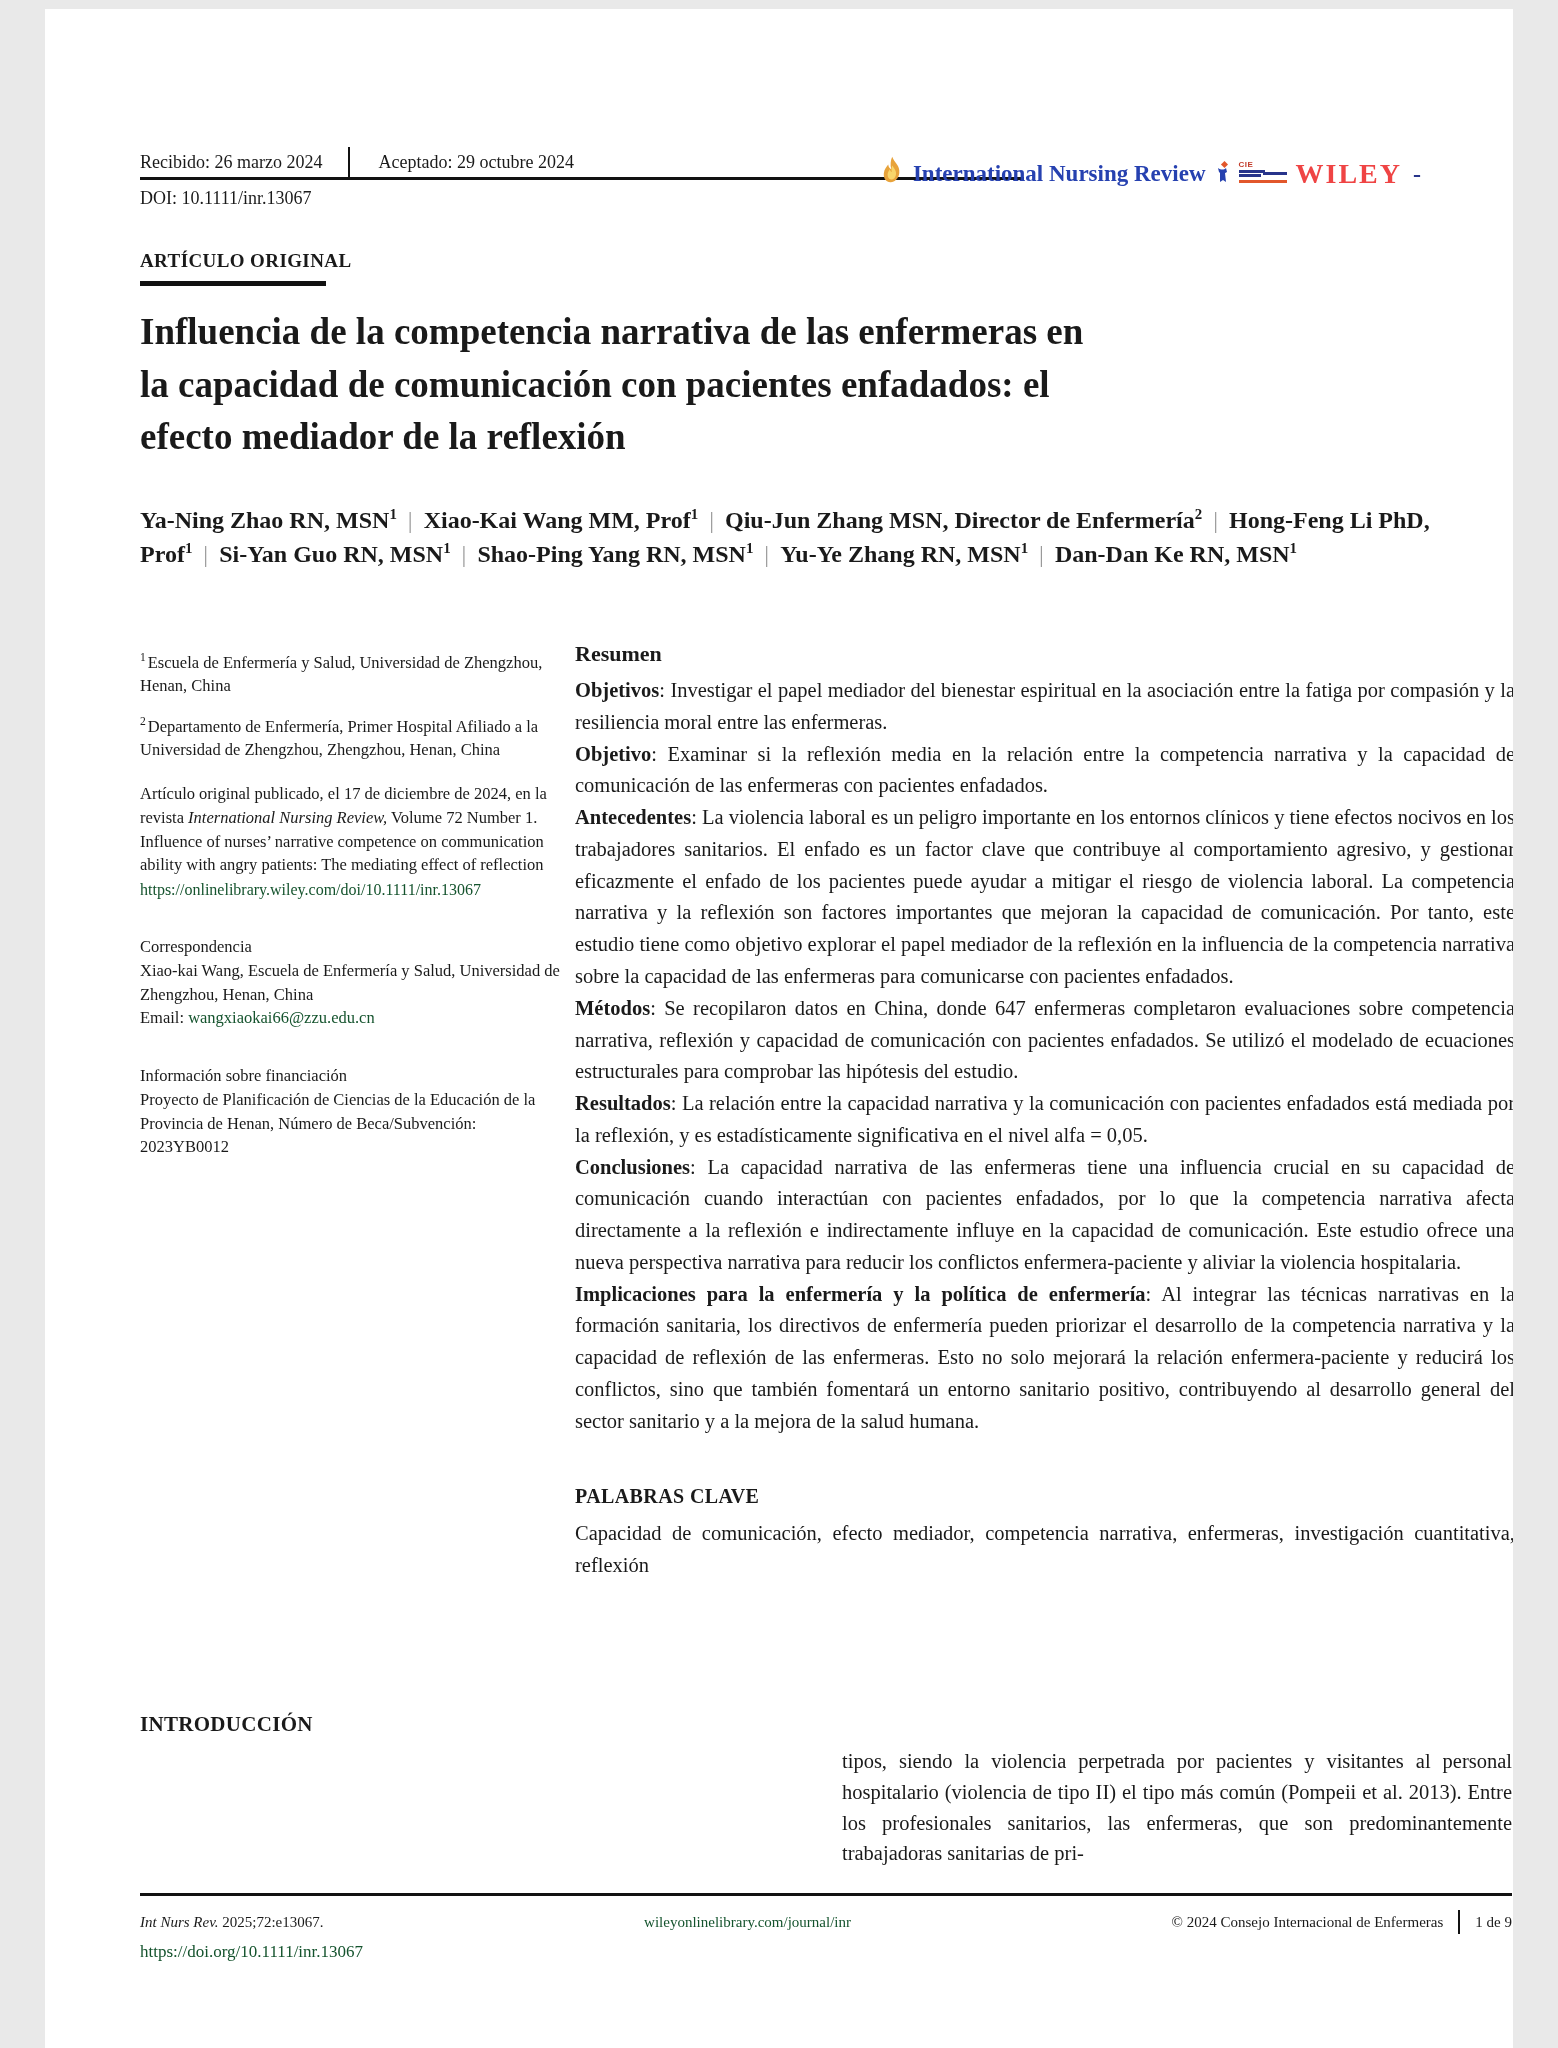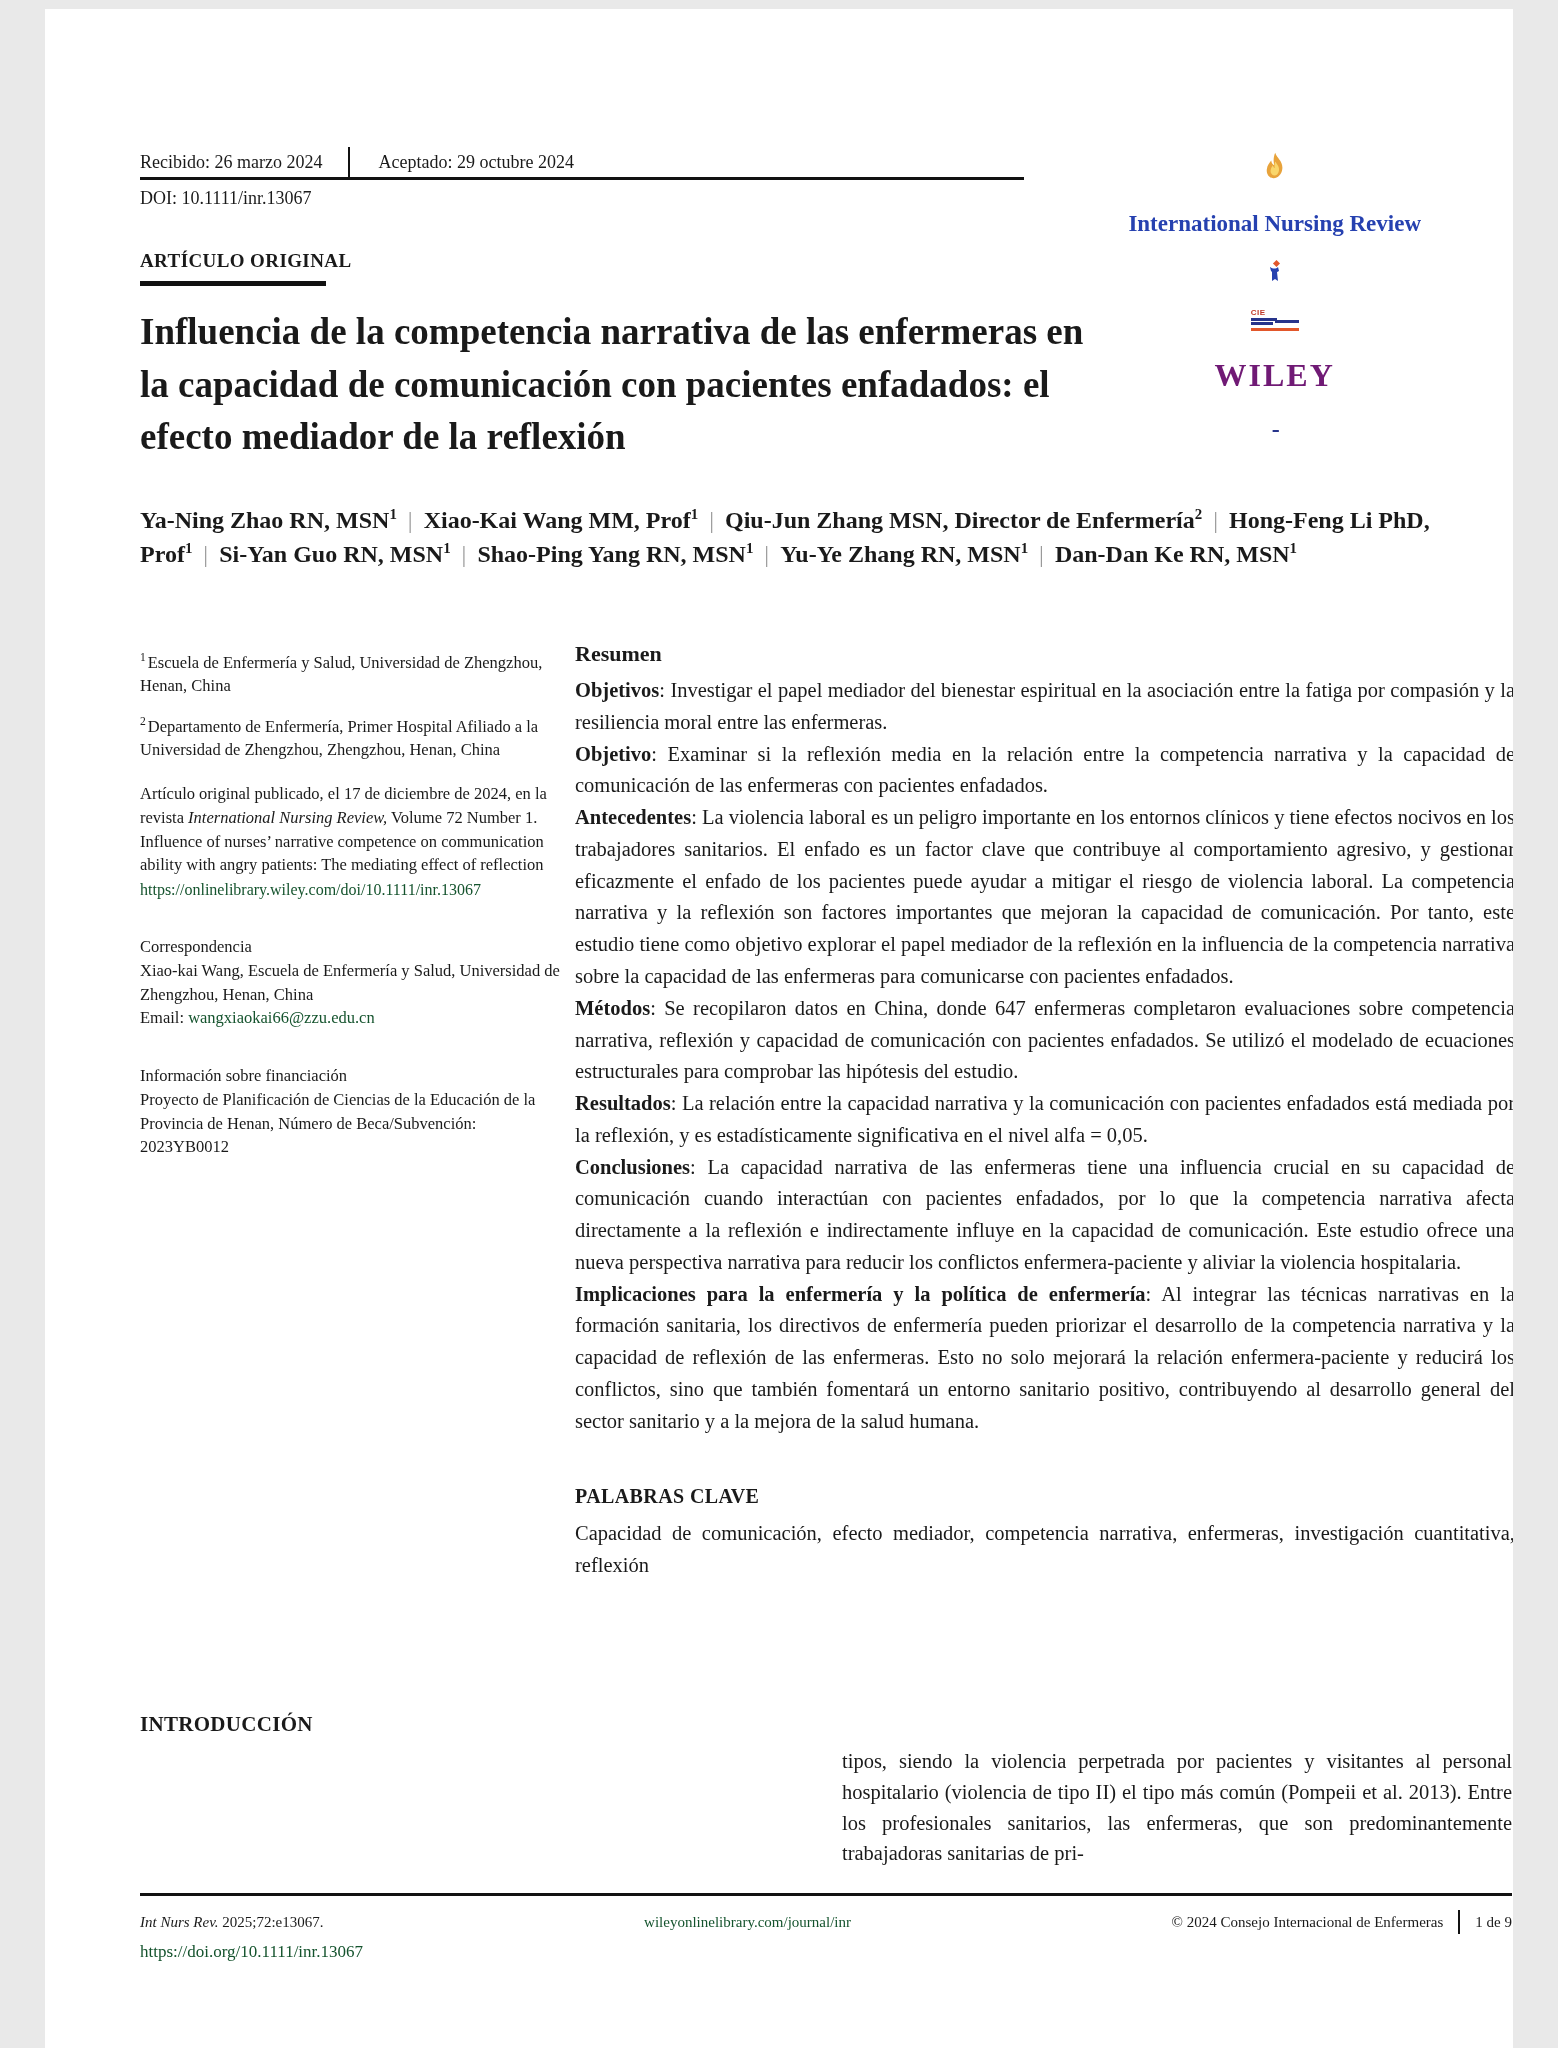--- a/index.html
+++ b/index.html
@@ -17,24 +17,24 @@
     position:absolute;left:95px;top:138px;
     font-size:18px;display:flex;align-items:center;
   }
   .hdr-meta .received{padding-right:26px;}
   .hdr-meta .vdiv{width:2px;height:30px;background:#111;display:inline-block;}
   .hdr-meta .accepted{padding-left:28px;}
   .hdr-rule{position:absolute;left:95px;top:168px;width:884px;height:2.5px;background:#111;}
   .hdr-doi{position:absolute;left:95px;top:179px;font-size:18px;}
   .brand{
     position:absolute;right:92px;top:142px;height:46px;
-    display:flex;align-items:center;gap:22px;flex-direction:column;
+    display:flex;align-items:center;gap:9px;
   }
   .journal-name{font-size:23px;font-weight:700;color:#2641b0;white-space:nowrap;}
-  .wiley{font-size:32px;font-weight:700;letter-spacing:2px;color:#701a75;}
+  .wiley{font-size:28px;font-weight:700;letter-spacing:2px;color:#ef4444;}
   .wiley-dash{font-size:24px;font-weight:700;color:#27348b;margin-left:2px;}
   .icn-logo{position:relative;width:48px;height:26px;flex:0 0 auto;}
   .icn-cie{position:absolute;top:-1px;left:0;font-family:"Liberation Sans",sans-serif;font-weight:bold;font-size:8px;color:#c23b2a;letter-spacing:.5px;}
   .icn-line1{position:absolute;top:9px;left:0;width:26px;height:2.5px;background:#27348b;}
   .icn-line2{position:absolute;top:13px;left:0;width:22px;height:2.5px;background:#27348b;}
   .icn-dash{position:absolute;top:11px;left:24px;width:24px;height:3px;background:#27348b;}
   .icn-underline{position:absolute;top:19px;left:0;width:48px;height:2.5px;background:#e2572b;}
   
   .article-type{position:absolute;left:95px;top:241px;font-size:19px;font-weight:700;letter-spacing:.4px;}
   .article-type-bar{position:absolute;left:95px;top:272px;width:186px;height:5px;background:#111;}

